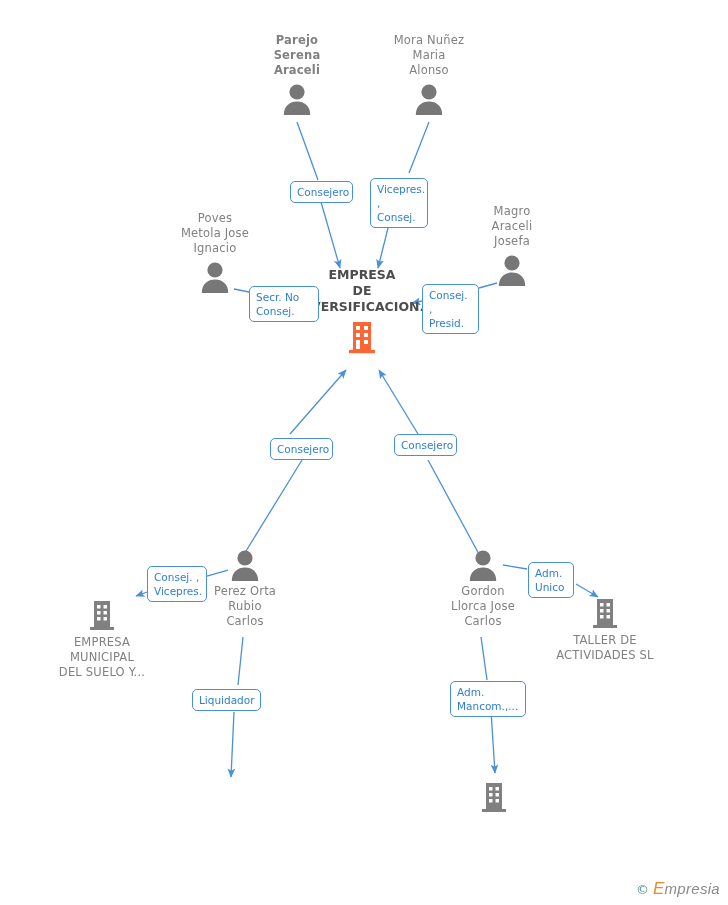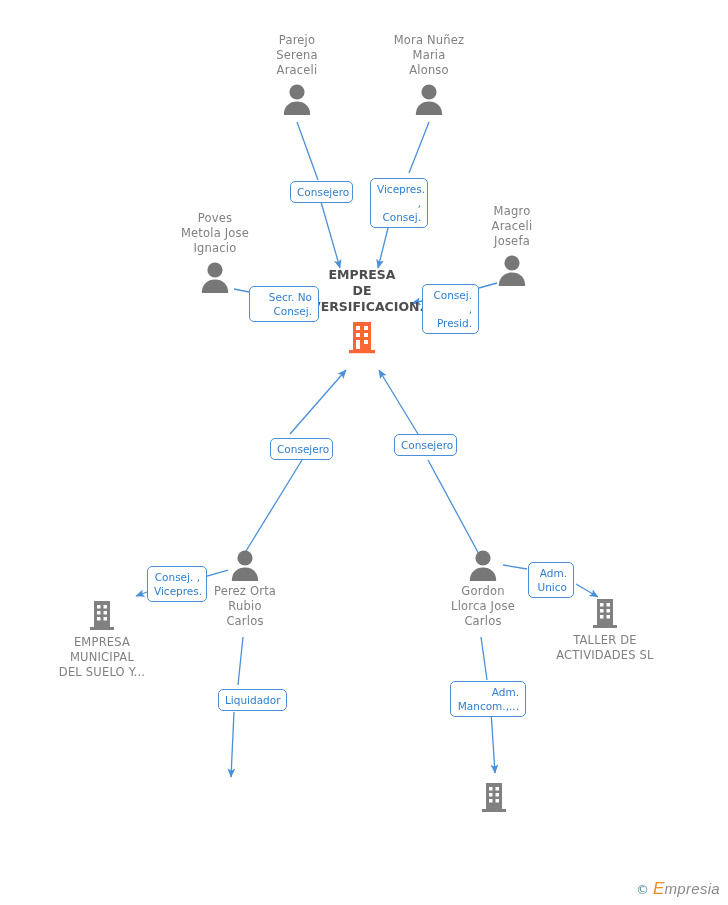--- a/index.html
+++ b/index.html
@@ -12,21 +12,21 @@
     color:#808080;font-size:11.5px;line-height:15px;letter-spacing:.2px;white-space:pre-line;
   }
   .center-label{
     color:#4d4d4d;font-size:12.5px;font-weight:bold;line-height:16px;white-space:pre-line;
   }
   .icon-person{display:block;margin:0 auto;}
   .icon-building{display:block;margin:0 auto;}
 
   .badge{
     position:absolute;border:1px solid #4a90d9;border-radius:5px;background:#fff;
-    color:#2f7fd0;font-size:10.5px;line-height:14px;text-align:right;
+    color:#2f7fd0;font-size:10.5px;line-height:14px;text-align:left;
     padding:3px 6px;white-space:pre-line;box-sizing:border-box;
   }
 
   #watermark{position:absolute;right:8px;bottom:6px;display:flex;align-items:center;gap:4px;}
   #watermark .c-mark{color:#4a8c96;font-size:13px;}
   #watermark .brand{font-family:Liberation Sans, sans-serif;font-style:italic;font-size:15px;color:#8a8a8a;letter-spacing:.3px;}
   #watermark .brand .cap{color:#f08a24;font-size:17px;}
 </style>
 </head>
 <body>
@@ -66,21 +66,21 @@
       <path d="M234,712 L231,777" marker-end="url(#arrow)"></path>
 
       <path d="M503,565 L527,569"></path>
       <path d="M576,584 L598,597" marker-end="url(#arrow)"></path>
 
       <path d="M481,637 L487,680"></path>
       <path d="M491,711 L495,773" marker-end="url(#arrow)"></path>
     </g>
   </svg>
 
-  <div class="node" style="left:248px;top:33px;width:98px;">
+  <div class="node" style="left:248px;top:33px;width:98px;font-weight:bold;">
     <div class="person-label">Parejo
 Serena
 Araceli</div>
     <svg class="icon-person" width="30" height="32" viewBox="0 0 30 32" style="margin-top:5px;">
       <circle cx="15" cy="9" r="7.6" fill="#777777"></circle>
       <path d="M1.8,32 C1.8,23.2 7.6,18.6 15,18.6 C22.4,18.6 28.2,23.2 28.2,32 Z" fill="#777777"></path>
     </svg>
   </div>
 
   <div class="node" style="left:165px;top:211px;width:100px;">
@@ -208,21 +208,21 @@
   <div class="badge" style="left:249px;top:286px;width:70px;">Secr. No
 Consej.</div>
   <div class="badge" style="left:422px;top:284px;width:57px;">Consej. ,
 Presid.</div>
   <div class="badge" style="left:270px;top:438px;width:63px;">Consejero</div>
   <div class="badge" style="left:394px;top:434px;width:63px;">Consejero</div>
   <div class="badge" style="left:147px;top:566px;width:60px;">Consej. ,
 Vicepres.</div>
   <div class="badge" style="left:528px;top:562px;width:46px;">Adm.
 Unico</div>
-  <div class="badge" style="left:218px;top:689px;width:69px;">Liquidador</div>
+  <div class="badge" style="left:192px;top:689px;width:69px;">Liquidador</div>
   <div class="badge" style="left:450px;top:681px;width:76px;">Adm.
 Mancom.,...</div>
 
   <div id="watermark">
     <span class="c-mark">©</span>
     <span class="brand"><span class="cap">E</span><span>mpresia</span></span>
   </div>
 
 </div>
 

